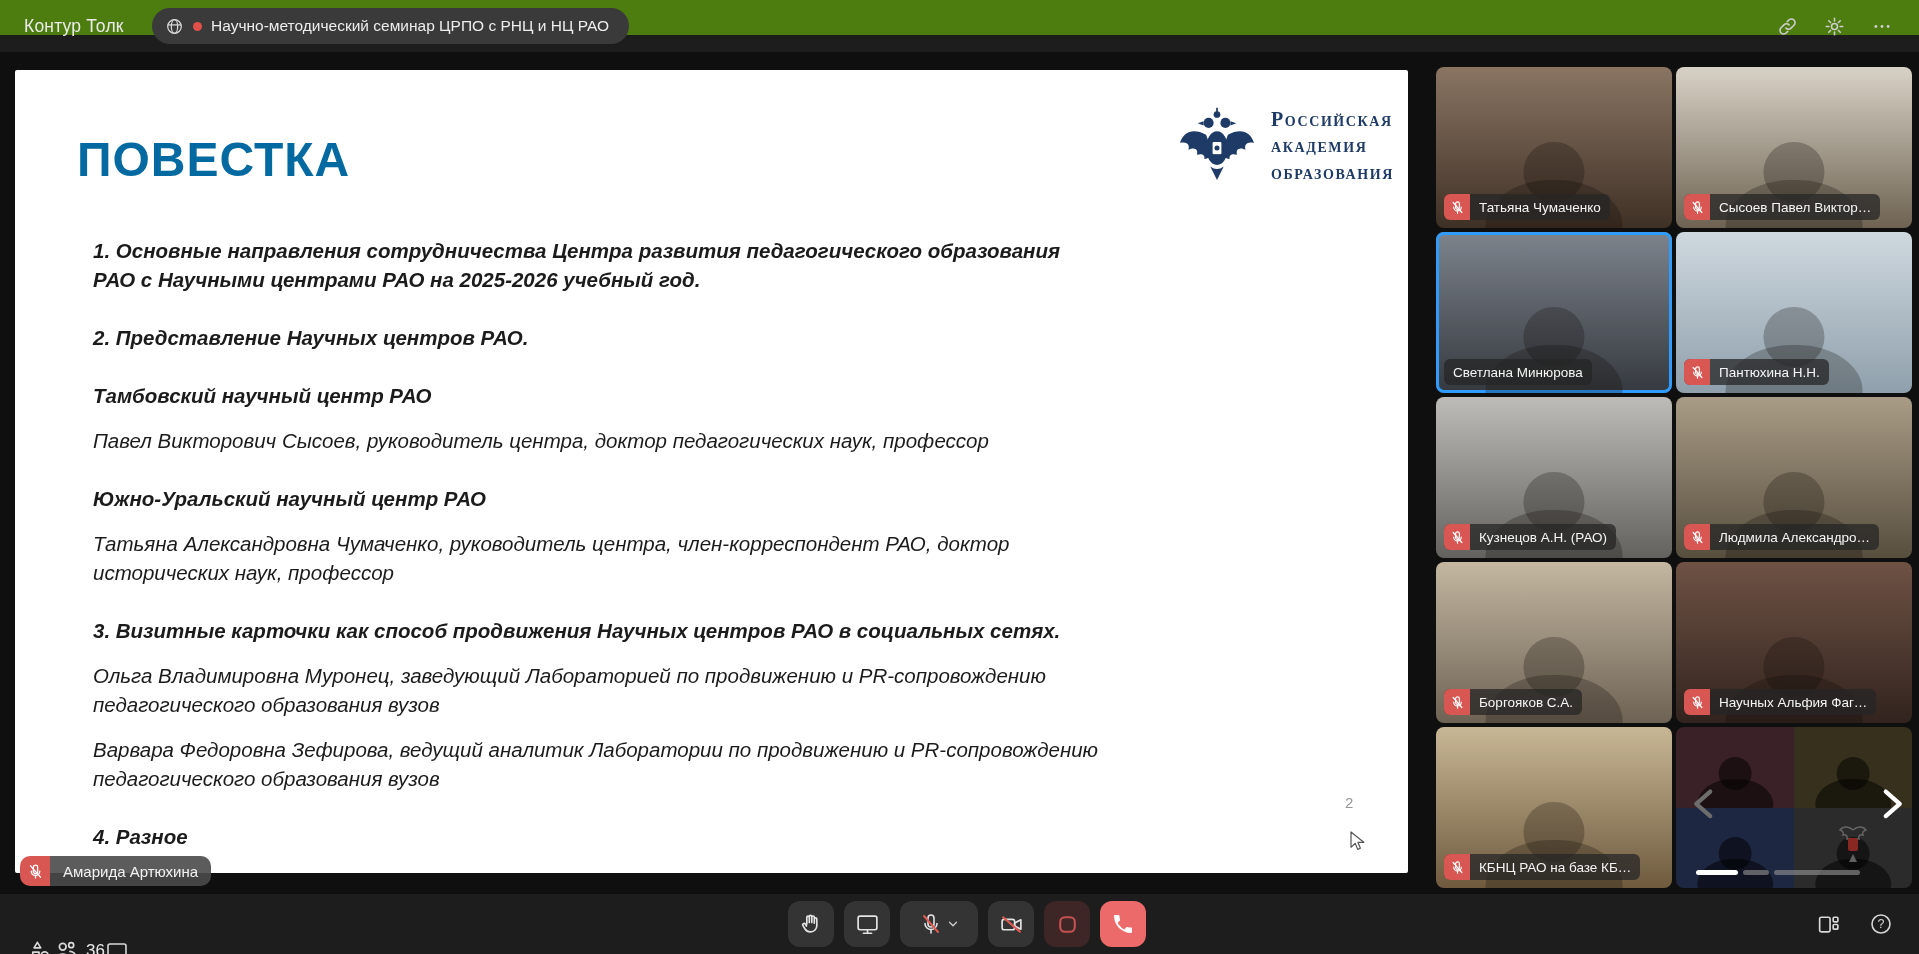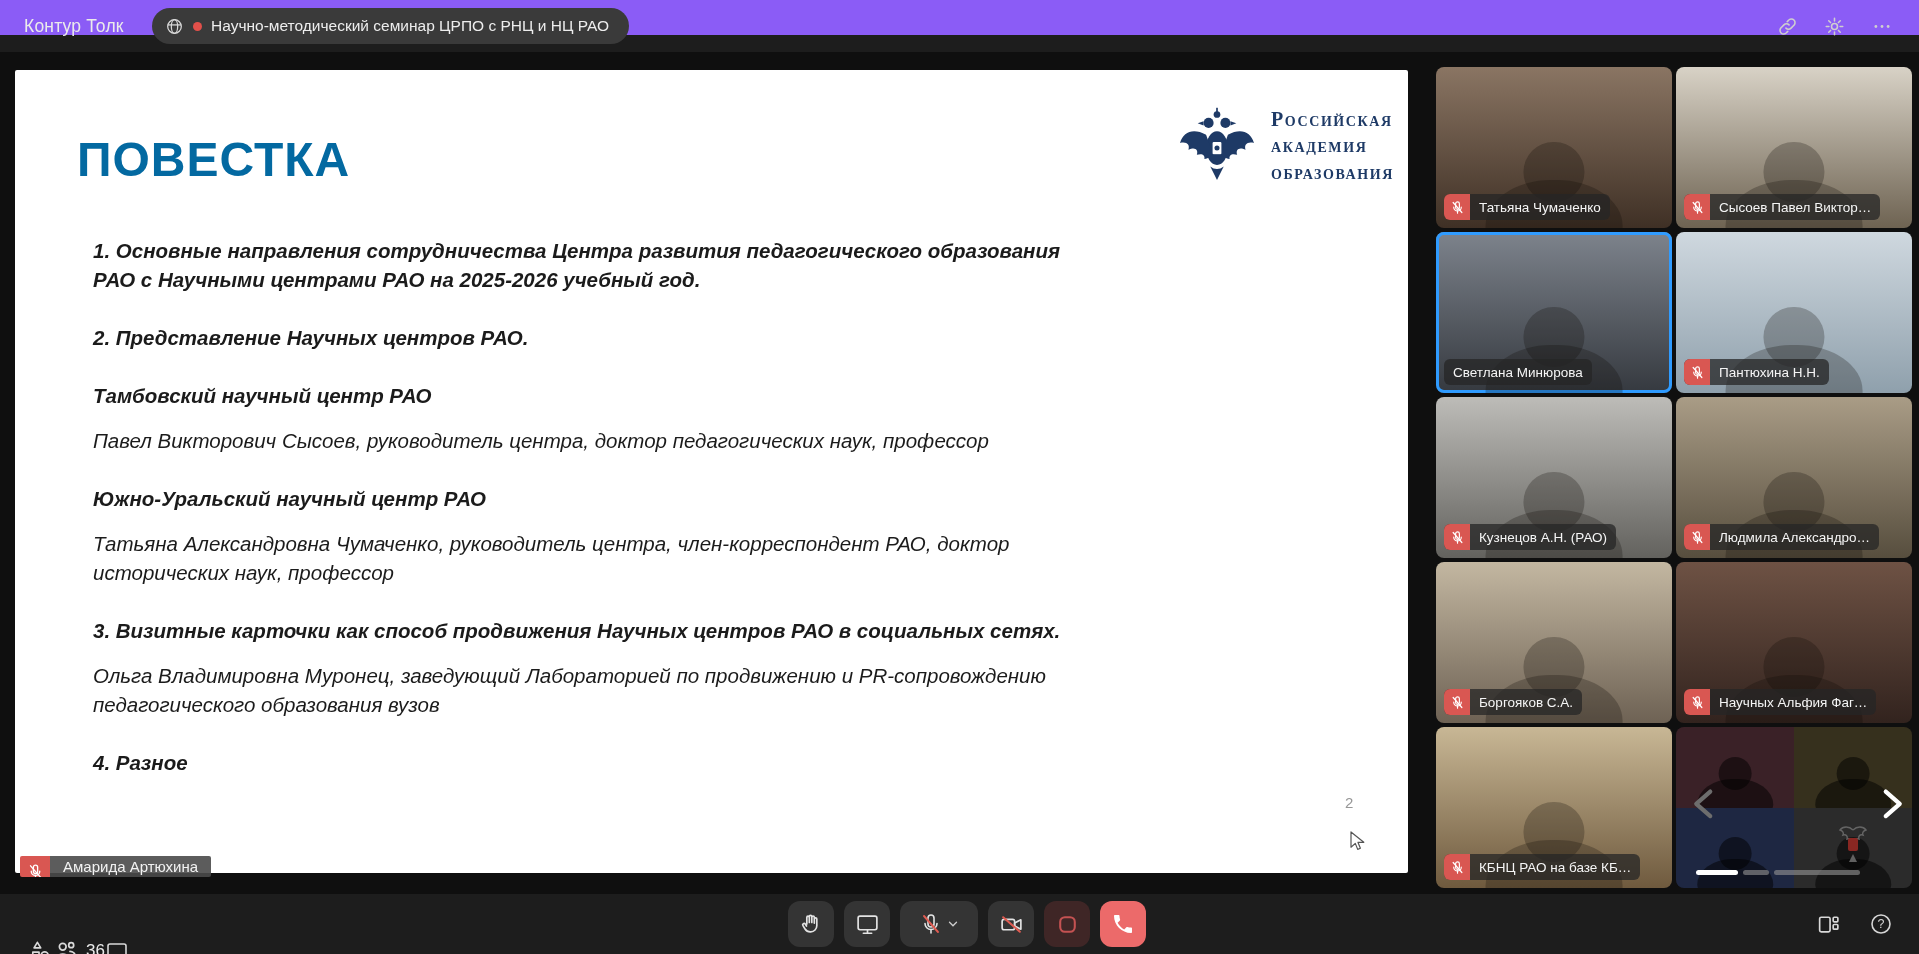--- a/index.html
+++ b/index.html
@@ -1,21 +1,21 @@
 <!DOCTYPE html>
 <html><head>
 <meta charset="utf-8">
 <style>
   html,body{margin:0;padding:0}
   body{width:1919px;height:954px;position:relative;overflow:hidden;background:#1d1d1d;
        font-family:"Liberation Sans",sans-serif;-webkit-font-smoothing:antialiased}
   svg{display:block}
 
   
-  .topbar{position:absolute;left:0;top:0;width:1919px;height:35px;background:#8b5cf6}
+  .topbar{position:absolute;left:0;top:0;width:1919px;height:35px;background:#4d7c0f}
   .brand{position:absolute;left:24px;top:0;height:52px;line-height:52px;color:#ebebeb;
          font-size:17.5px;font-weight:500;letter-spacing:.2px}
   .tab{position:absolute;left:152px;top:8px;height:36px;border-radius:18px;background:#3a3a3a;
        display:flex;align-items:center;gap:9px;padding:0 20px 0 13px;box-sizing:border-box}
   .tab .dot{width:9px;height:9px;border-radius:50%;background:#e2504a;flex:none}
   .tab-title{color:#ededed;font-size:15.5px;white-space:nowrap}
   .top-icons{position:absolute;right:26px;top:0;height:52px;display:flex;align-items:center;gap:26px}
   .icon-btn{cursor:pointer}
 
   
@@ -27,21 +27,21 @@
              font-size:20px;line-height:1.32;letter-spacing:1.6px;font-weight:600}
   .agenda{position:absolute;left:62px;top:150px;width:1045px;font-style:italic;color:#1b1b1b;
           font-size:20.5px;line-height:29px}
   .agenda p{margin:16px}
   .agenda p.gap{margin-top:29px}
   .agenda p.b{font-weight:700}
   .pagenum{position:absolute;left:1330px;top:724px;color:#979797;font-size:15px}
   .cursor{position:absolute;left:1333px;top:760px;pointer-events:none}
 
   
-  .self{position:absolute;left:20px;top:856px;height:21px;display:flex;border-radius:2px;overflow:hidden}
+  .self{position:absolute;left:20px;top:856px;height:30px;display:flex;border-radius:10px;overflow:hidden}
   .self .mic{width:30px;height:30px;background:#d95752;display:flex;align-items:center;justify-content:center;flex:none}
   .self .nm{background:rgba(74,74,74,.9);color:#f2f2f2;font-size:15px;display:flex;align-items:center;padding:0 13px;white-space:nowrap}
 
   
   .panel{position:absolute;left:1436px;top:67px;width:476px;height:821px;display:grid;
          grid-template-columns:236px 236px;grid-auto-rows:161px;gap:4px}
   .tile{position:relative;border-radius:8px;overflow:hidden;background:#333;cursor:pointer}
   .tile.active{outline:3px solid #2f9bff;outline-offset:-3px}
   .sil{position:absolute;bottom:-8%;left:50%;transform:translateX(-50%);width:58%;height:38%;color:rgba(10,8,5,.25)}
   .sil::after{content:"";position:absolute;inset:0;background:currentColor;
@@ -152,20 +152,21 @@
 
     <div class="agenda">
         <p class="b ">1. Основные направления сотрудничества Центра развития педагогического образования РАО с Научными центрами РАО на 2025-2026 учебный год.</p>
         <p class="b gap">2. Представление Научных центров РАО.</p>
         <p class="b gap">Тамбовский научный центр РАО</p>
         <p class="">Павел Викторович Сысоев, руководитель центра, доктор педагогических наук, профессор</p>
         <p class="b gap">Южно-Уральский научный центр РАО</p>
         <p class="">Татьяна Александровна Чумаченко, руководитель центра, член-корреспондент РАО, доктор исторических наук, профессор</p>
         <p class="b gap">3. Визитные карточки как способ продвижения Научных центров РАО в социальных сетях.</p>
         <p class="">Ольга Владимировна Муронец, заведующий Лабораторией по продвижению и PR-сопровождению педагогического образования вузов</p>
+        <p class="">Варвара Федоровна Зефирова, ведущий аналитик Лаборатории по продвижению и PR-сопровождению педагогического образования вузов</p>
         <p class="b gap">4. Разное</p>
       </div>
 
     <div class="pagenum">2</div>
 
     <span class="cursor">
       <svg width="22" height="24" viewBox="0 0 22 24">
         <path d="M3 2l0 15.2 4.3-3.8 2.4 6 2.7-1.1-2.4-5.9 5.8-.1z" fill="#ffffff" stroke="#555" stroke-width="1.2" stroke-linejoin="round"></path>
       </svg>
     </span>

